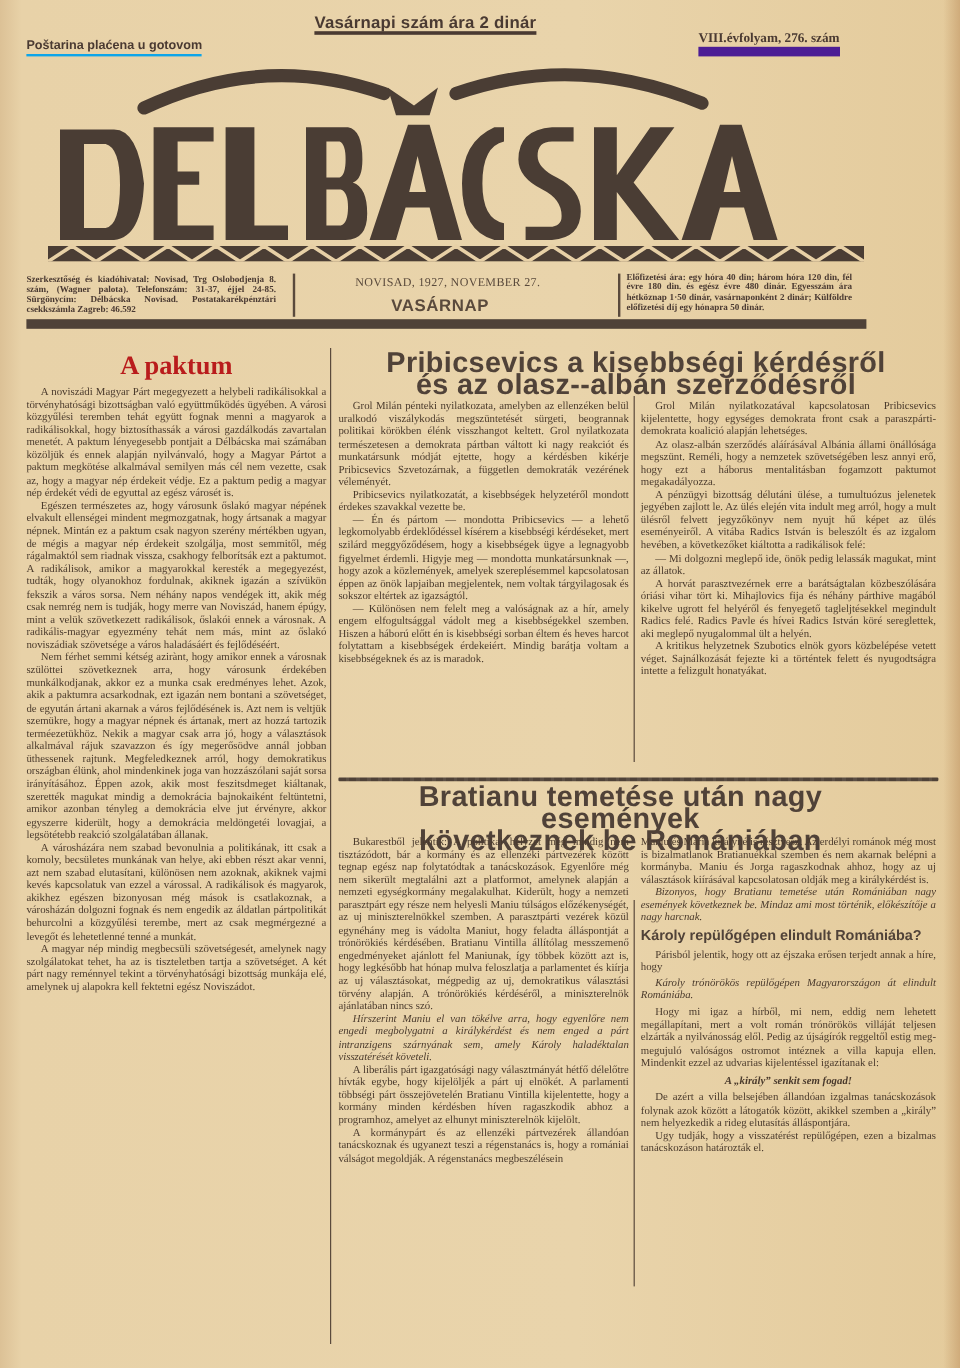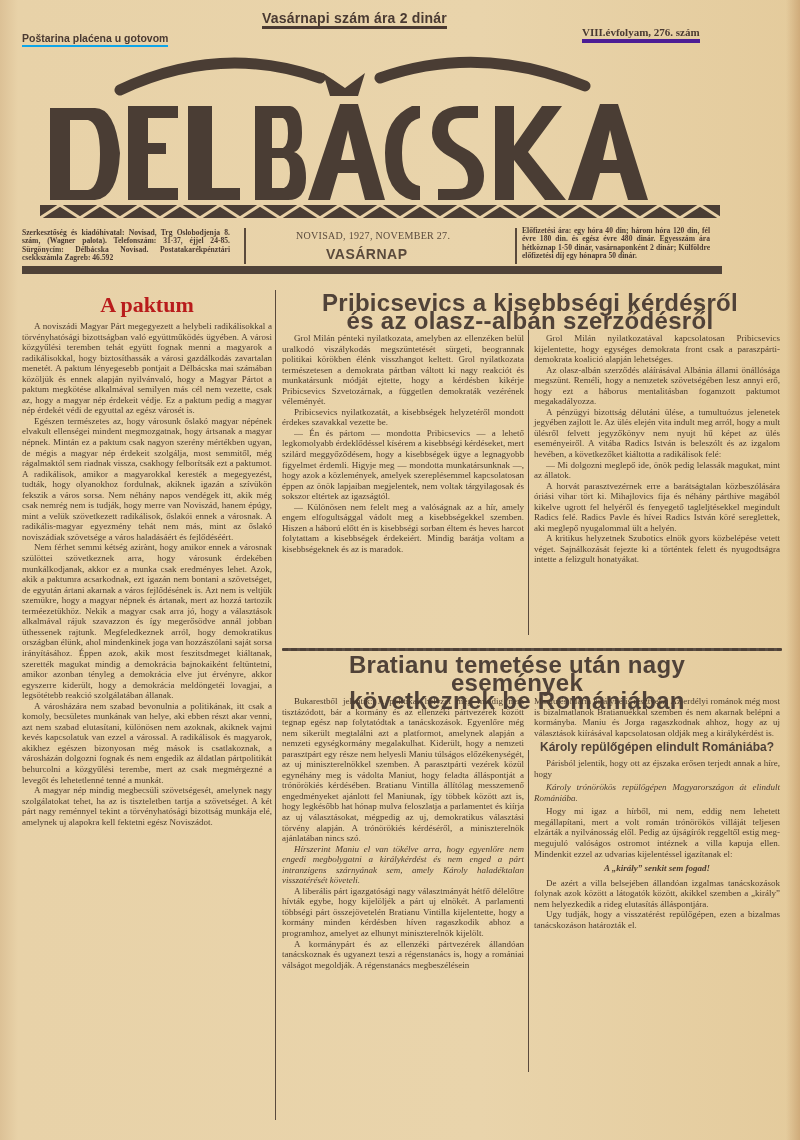--- a/index.html
+++ b/index.html
@@ -1,37 +1,37 @@
 <!DOCTYPE html>
 <html><head>
 <meta charset="utf-8">
 <style>
   html,body{margin:0;padding:0;}
   body{width:800px;height:1140px;background:#e6cfa4;position:relative;overflow:hidden;font-family:"Liberation Serif","DejaVu Serif",serif;color:#4a3a2c;}
   .paper{position:absolute;inset:0;background:linear-gradient(90deg,#dcc196 0px,#e8d2a8 18px,#e9d4ab 60%,#e4cb9c 100%);}
   .edge-right{position:absolute;right:0;top:0;width:14px;height:1140px;background:linear-gradient(90deg,rgba(200,160,110,0),rgba(190,145,95,.55));}
   .top-price{position:absolute;left:262px;top:10px;font-family:"Liberation Sans",sans-serif;font-weight:bold;font-size:14px;color:#4a3a32;border-bottom:3px solid #4a3a32;line-height:16px;letter-spacing:0.2px;}
   .postage{position:absolute;left:22px;top:32px;font-family:"Liberation Sans",sans-serif;font-weight:bold;font-size:10.5px;color:#4a3a32;border-bottom:2px solid #0ea5e9;line-height:13px;}
-  .volume{position:absolute;left:582px;top:26px;font-family:"Liberation Serif",serif;font-weight:bold;font-size:11px;color:#4a3a32;border-bottom:4px solid #4c1d95;line-height:13px;}
+  .volume{position:absolute;left:582px;top:26px;font-family:"Liberation Serif",serif;font-weight:bold;font-size:11px;color:#4a3a32;border-bottom:8px solid #4c1d95;line-height:13px;}
   .masthead{position:absolute;left:40px;top:48px;width:680px;height:170px;}
   .masthead svg{width:100%;height:100%;}
   .info-left{position:absolute;left:22px;top:229px;width:208px;font-family:"Liberation Serif",serif;font-weight:bold;font-size:7.6px;line-height:8.3px;color:#4a3a32;text-align:justify;}
   .vrule{position:absolute;background:#5a4a3c;width:1.5px;}
   .dateline{position:absolute;left:296px;top:230px;font-family:"Liberation Serif",serif;font-weight:normal;font-size:10px;color:#5a4a3c;letter-spacing:.3px;}
   .dayname{position:absolute;left:326px;top:246px;font-family:"Liberation Sans",sans-serif;font-weight:900;font-size:14px;color:#5a4a3c;letter-spacing:.5px;}
   .info-right{position:absolute;left:522px;top:227px;width:188px;font-family:"Liberation Serif",serif;font-weight:bold;font-size:7.6px;line-height:8.3px;color:#4a3a32;text-align:justify;}
   .hbar{position:absolute;background:#4f4238;}
   .col{position:absolute;font-family:"Liberation Serif",serif;font-size:9px;line-height:10.55px;color:#4a3a2c;text-align:justify;hyphens:auto;}
   .col p{margin:0;text-indent:12px;}
   .col p.noind{text-indent:0;}
   .col .it{font-style:italic;text-indent:12px;}
   .col .center{text-align:center;text-indent:0;}
   .h-main{position:absolute;font-family:"Liberation Serif",serif;font-weight:bold;font-size:22px;color:#b91c1c;text-align:center;}
   .h-big{position:absolute;font-family:Liberation Sans, sans-serif;font-weight:900;font-size:24px;line-height:18px;color:#504238;text-align:center;letter-spacing:.3px;}
-  .h-sub{font-family:"Liberation Sans",sans-serif;font-weight:900;font-size:12px;line-height:13px;color:#504238;text-align:center;margin:3px 0 4px 0;}
+  .h-sub{font-family:"Liberation Sans",sans-serif;font-weight:900;font-size:12px;line-height:13px;color:#504238;text-align:left;margin:3px 0 4px 0;}
   .wavy{position:absolute;height:3px;background:repeating-linear-gradient(90deg,#4f4238 0 6px,#5c4f44 6px 9px);border-radius:1px;}
 </style>
 </head>
 <body>
 
 <div class="paper"></div>
 <div class="edge-right"></div>
 
 <div class="top-price">Vasárnapi szám ára 2 dinár</div>
 <div class="postage">Poštarina plaćena u gotovom</div>
@@ -120,20 +120,21 @@
   <div>következnek be Romániában</div>
 </div>
 <div class="col" style="left:282px;top:696px;width:242px;">
   <p>Bukarestből jelentik: A politikai helyzet még mindig nem tisztázódott, bár a kormány és az ellenzéki pártvezérek között tegnap egész nap folytatódtak a tanácskozások. Egyenlőre még nem sikerült megtalálni azt a platformot, amelynek alapján a nemzeti egységkormány megalakulhat. Kiderült, hogy a nemzeti parasztpárt egy része nem helyesli Maniu túlságos előzékenységét, az uj miniszterelnökkel szemben. A parasztpárti vezérek közül egynéhány meg is vádolta Maniut, hogy feladta álláspontját a trónörökiés kérdésében. Bratianu Vintilla állítólag messzemenő engedményeket ajánlott fel Maniunak, így többek között azt is, hogy legkésőbb hat hónap mulva feloszlatja a parlamentet és kiírja az uj választásokat, mégpedig az uj, demokratikus választási törvény alapján. A trónörökiés kérdéséről, a miniszterelnök ajánlatában nincs szó.</p>
   <p class="it">Hírszerint Maniu el van tökélve arra, hogy egyenlőre nem engedi megbolygatni a királykérdést és nem enged a párt intranzigens szárnyának sem, amely Károly haladéktalan visszatérését követeli.</p>
   <p>A liberális párt igazgatósági nagy választmányát hétfő délelőtre hívták egybe, hogy kijelöljék a párt uj elnökét. A parlamenti többségi párt összejövetelén Bratianu Vintilla kijelentette, hogy a kormány minden kérdésben híven ragaszkodik abhoz a programhoz, amelyet az elhunyt miniszterelnök kijelölt.</p>
   <p>A kormánypárt és az ellenzéki pártvezérek állandóan tanácskoznak és ugyanezt teszi a régenstanács is, hogy a romániai válságot megoldják. A régenstanács megbeszélésein</p>
 </div>
 <div class="col" style="left:534px;top:696px;width:246px;">
   <p class="noind">Maniu és Mária királyné is résztvesz. Az erdélyi románok még most is bizalmatlanok Bratianuékkal szemben és nem akarnak belépni a kormányba. Maniu és Jorga ragaszkodnak ahhoz, hogy az uj választások kiírásával kapcsolatosan oldják meg a királykérdést is.</p>
+  <p class="it">Bizonyos, hogy Bratianu temetése után Romániában nagy események következnek be. Mindaz ami most történik, előkészítője a nagy harcnak.</p>
   <div class="h-sub">Károly repülőgépen elindult Romániába?</div>
   <p>Párisból jelentik, hogy ott az éjszaka erősen terjedt annak a híre, hogy</p>
   <p class="it" style="margin:3px 0;">Károly trónörökös repülőgépen Magyarországon át elindult Romániába.</p>
   <p>Hogy mi igaz a hírből, mi nem, eddig nem lehetett megállapítani, mert a volt román trónörökös villáját teljesen elzárták a nyilvánosság elől. Pedig az újságírók reggeltől estig meg-megujuló valóságos ostromot intéznek a villa kapuja ellen. Mindenkit ezzel az udvarias kijelentéssel igazítanak el:</p>
   <p class="it center" style="font-weight:bold;margin:4px 0;">A „király” senkit sem fogad!</p>
   <p>De azért a villa belsejében állandóan izgalmas tanácskozások folynak azok között a látogatók között, akikkel szemben a „király” nem helyezkedik a rideg elutasítás álláspontjára.</p>
   <p>Ugy tudják, hogy a visszatérést repülőgépen, ezen a bizalmas tanácskozáson határozták el.</p>
 </div>
 
 </body></html>

